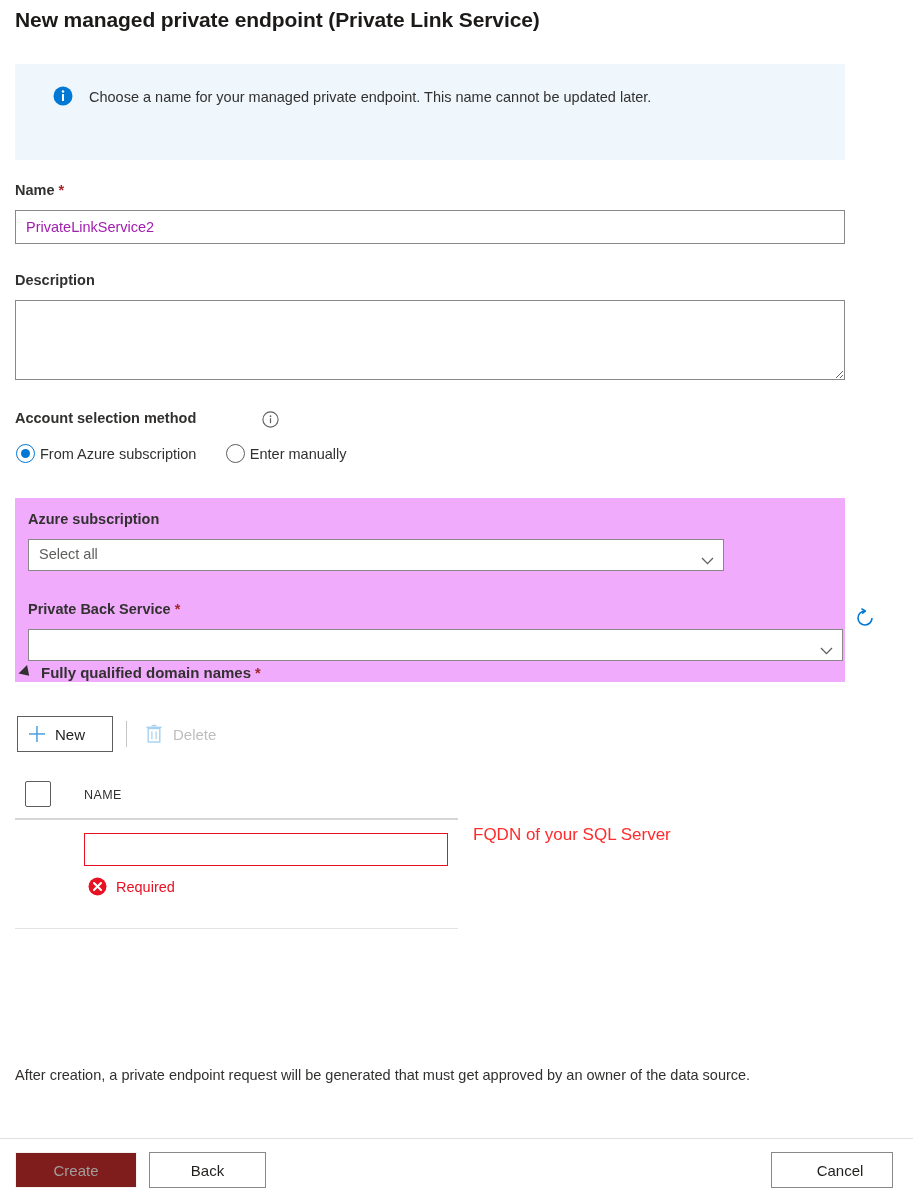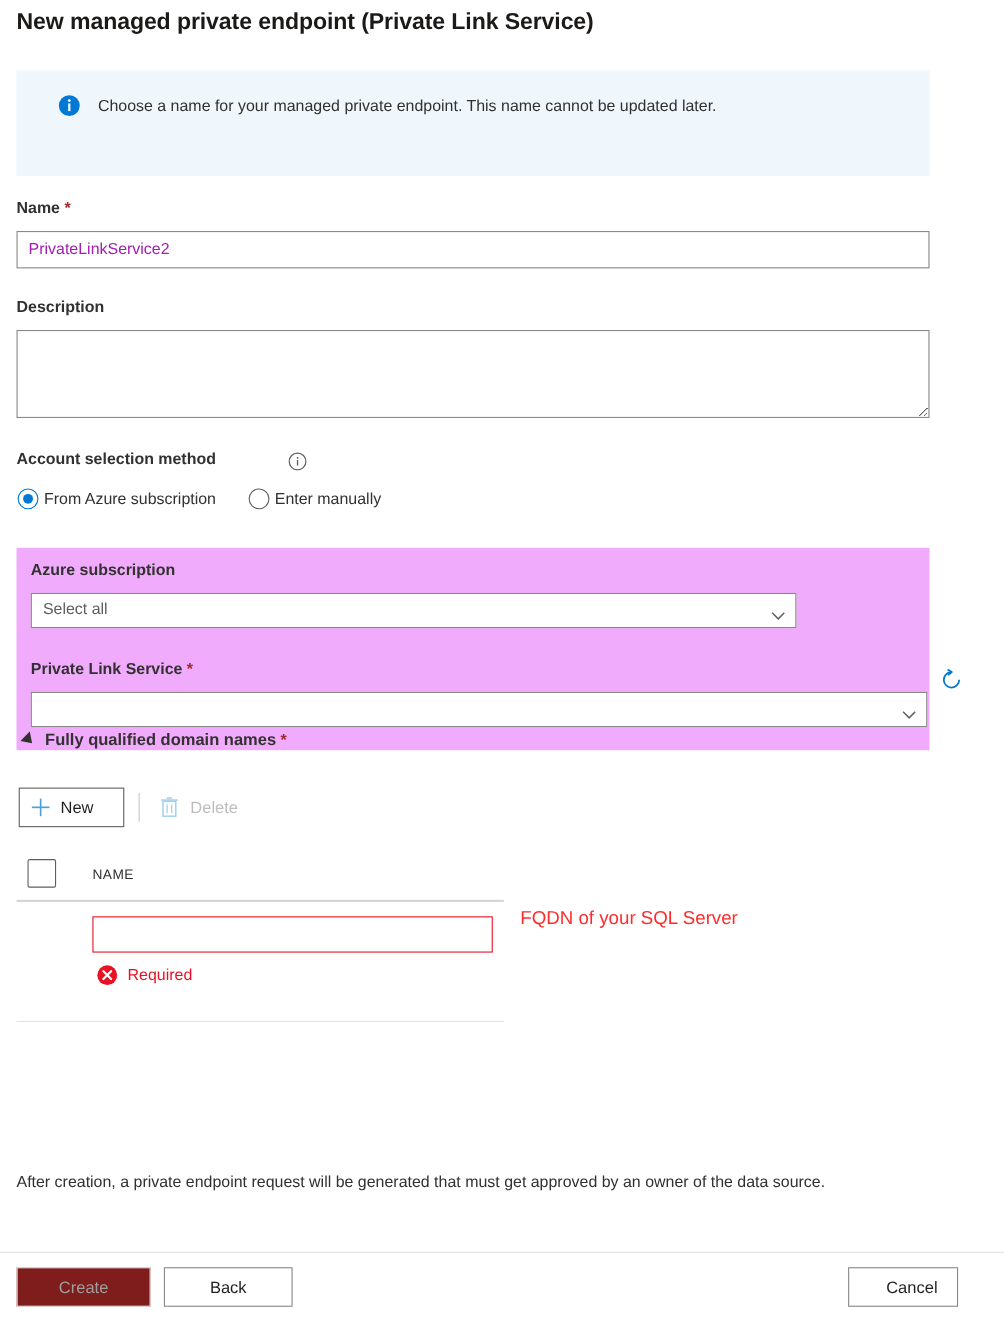--- a/index.html
+++ b/index.html
@@ -341,21 +341,21 @@
     cursor: pointer;
   }
   .btn.disabled {
     background: #7f1d1d;
     border: 1px solid #f3f2f1;
     color: #a19f9d;
     cursor: default;
   }
   .btn-create { left: 15px; top: 1152px; width: 122px; }
   .btn-back   { left: 149px; top: 1152px; width: 117px; }
-  .btn-cancel { left: 771px; top: 1152px; width: 100px; padding-left: 16px; }
+  .btn-cancel { left: 771px; top: 1152px; width: 122px; padding-left: 16px; }
 </style>
 </head>
 <body>
 
 <div class="page-title">New managed private endpoint (Private Link Service)</div>
 
 <div class="info-banner">
   <span class="info-banner-icon">
     <svg width="20" height="20" viewBox="0 0 20 20">
       <circle cx="10" cy="10" r="9.5" fill="#0078d4"></circle>
@@ -400,21 +400,21 @@
   <div class="dropdown" style="left:13px; top:41px; width:696px;">
     <span class="dd-value">Select all</span>
     <span class="chevron">
       <svg width="13" height="8" viewBox="0 0 13 8">
         <path d="M1 1 L6.5 6.6 L12 1" fill="none" stroke="#605e5c" stroke-width="1.3"></path>
       </svg>
     </span>
   </div>
 
   <div class="sub-label" style="left:13px; top:103px;">
-    <span>Private Link Service</span>
+    <span>Private Back Service</span>
     <span class="req-star">*</span>
   </div>
   <div class="dropdown" style="left:13px; top:131px; width:815px;">
     <span class="dd-value"></span>
     <span class="chevron">
       <svg width="13" height="8" viewBox="0 0 13 8">
         <path d="M1 1 L6.5 6.6 L12 1" fill="none" stroke="#605e5c" stroke-width="1.3"></path>
       </svg>
     </span>
   </div>

